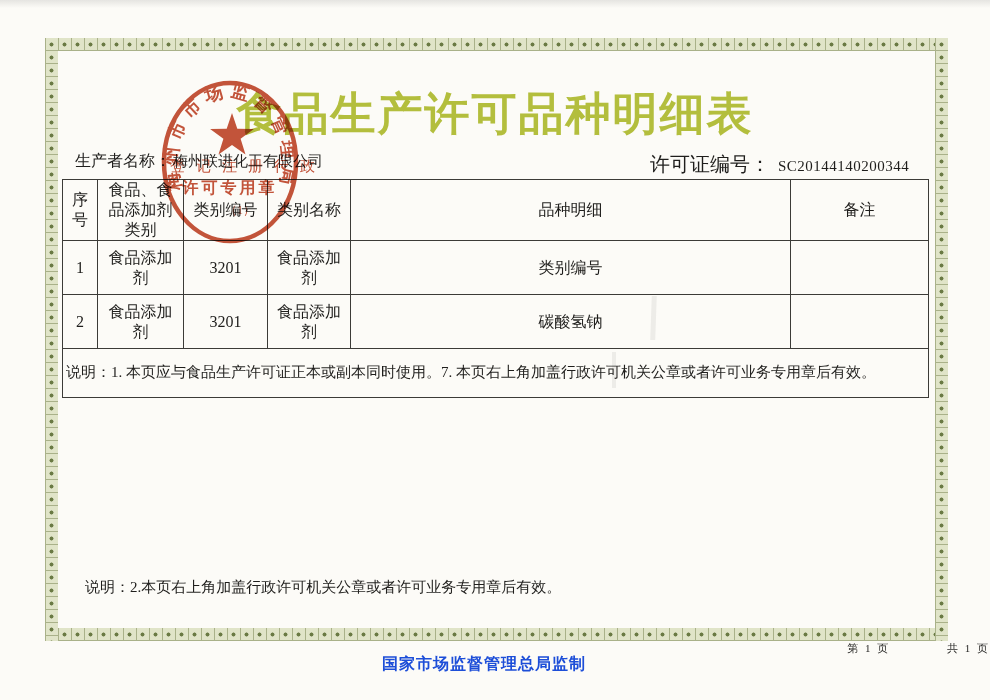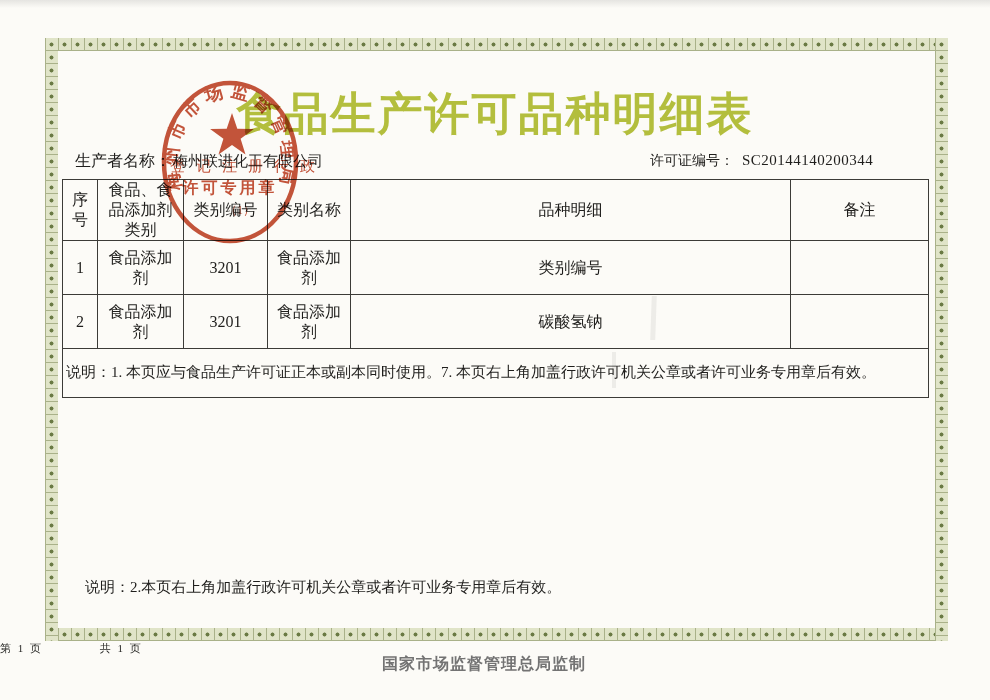--- a/index.html
+++ b/index.html
@@ -36,21 +36,21 @@
 
   .title{
     position:absolute;left:0;top:84px;width:100%;margin:0;
     text-align:center;font-size:45px;font-weight:bold;letter-spacing:2px;
     color:var(--title);z-index:2;
   }
   .meta{position:absolute;top:151px;font-size:16px;z-index:2;white-space:nowrap;}
   .meta-producer{left:75px;}
   .meta-producer .val{font-size:15px;margin-left:2px;}
   .meta-license{left:650px;}
-  .meta-license .lab{font-size:14px;text-align:center;}
+  .meta-license .lab{font-size:20px;text-align:center;}
   .meta-license .val{font-size:15px;margin-left:8px;letter-spacing:.5px;}
 
   table.grid{
     position:absolute;left:62px;top:179px;width:866px;z-index:1;
     border-collapse:collapse;table-layout:fixed;
     font-size:16px;color:#1f1e1c;
   }
   table.grid th,table.grid td{
     border:1.5px solid var(--table-line);
     text-align:center;vertical-align:middle;
@@ -63,28 +63,28 @@
   td.note-cell{text-align:left;padding:3px 6px;vertical-align:middle;}
   .note{display:flex;align-items:flex-end;font-size:15px;line-height:1.45;}
   .note .note-label{flex:0 0 auto;white-space:nowrap;}
   .note .note-lines{display:flex;flex-direction:row;}
 
   .lower-note{position:absolute;left:85px;top:576px;z-index:1;}
   .lower-note .note{font-size:15px;line-height:1.5;}
   .lower-note .note-lines span:nth-child(2){margin-left:7px;text-decoration:underline;}
 
   .page-row{
-    position:absolute;left:0;top:641px;width:100%;text-align:left;
+    position:absolute;left:0;top:641px;width:100%;text-align:right;
     font-size:11px;letter-spacing:2px;color:#2a2a28;z-index:2;
   }
   .page-row .pg2{margin-left:52px;}
   .issuer{
     position:absolute;left:0;top:654px;width:100%;box-sizing:border-box;
     text-align:center;padding-right:22px;
-    font-size:16px;font-weight:bold;letter-spacing:1px;color:#737373;z-index:2;
+    font-size:16px;font-weight:bold;letter-spacing:1px;color:#1d4ed8;z-index:2;
   }
 
   
   .stamp{position:absolute;left:145px;top:72px;width:170px;height:180px;z-index:5;
          mix-blend-mode:multiply;opacity:.92;pointer-events:none;}
   .stamp svg{display:block;}
   .stamp .ring{fill:none;stroke:var(--stamp);stroke-width:4.5px;}
   .stamp text{fill:var(--stamp);font-family:"Liberation Serif","DejaVu Serif",serif;}
   .stamp .arc{font-size:18px;letter-spacing:6px;font-weight:bold;}
   .stamp .star{fill:var(--stamp);}

